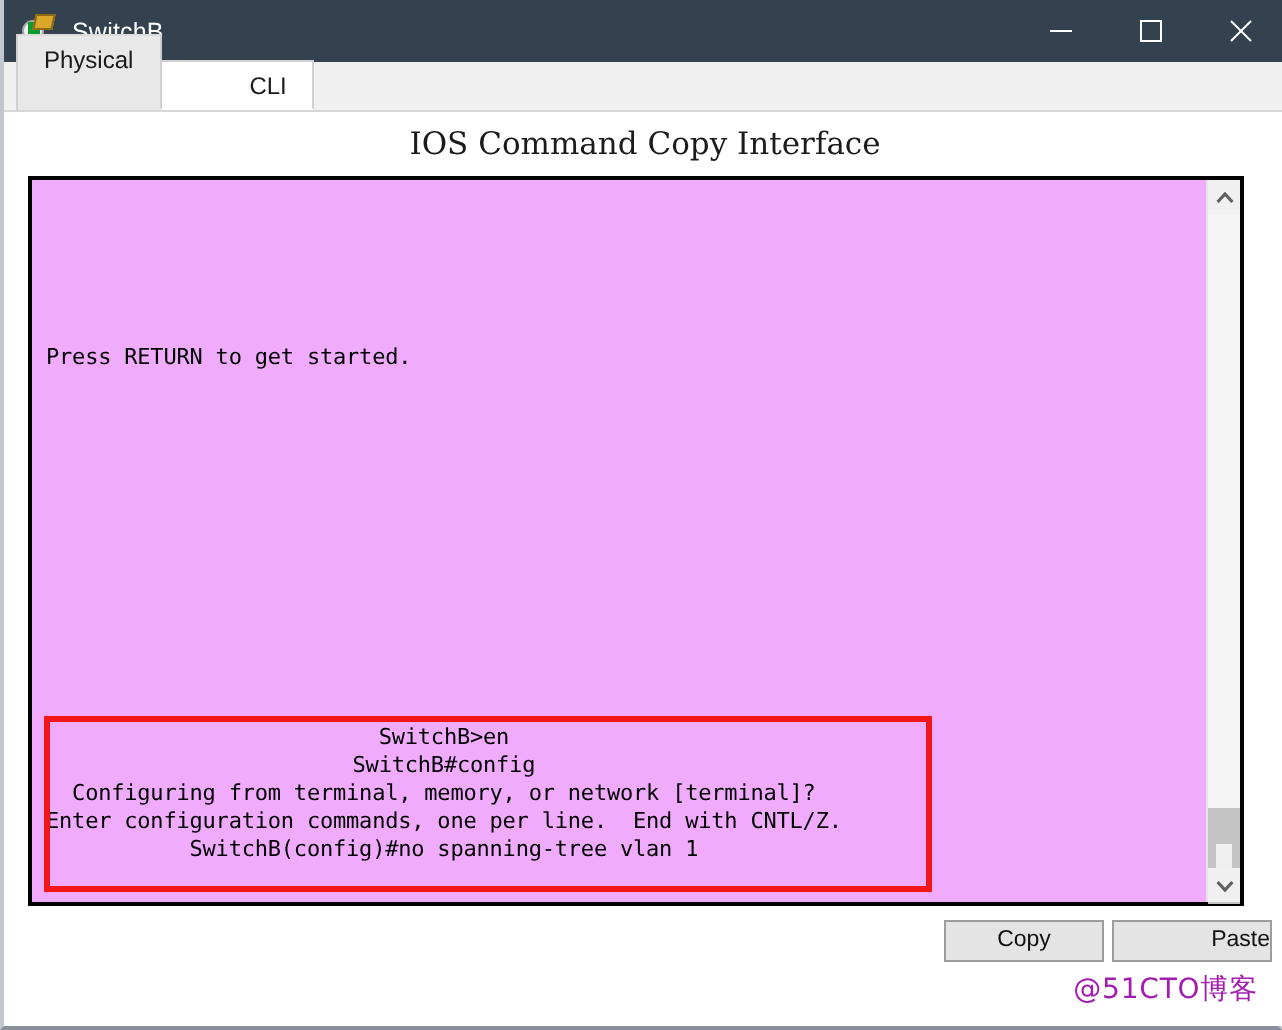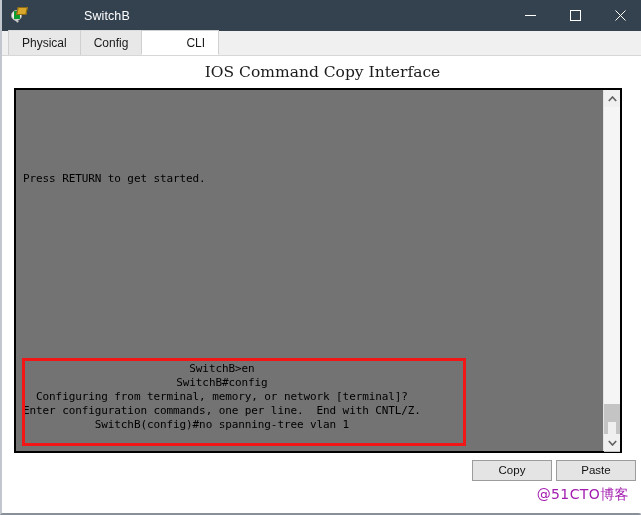--- a/index.html
+++ b/index.html
@@ -73,21 +73,20 @@
     width: 10px; height: 8px;
     background: #d9a72a;
     border: 1px solid #8d6a12;
     box-sizing: border-box;
     transform: skewX(-12deg);
   }
   .title-text {
     color: #ffffff;
     font-size: 12.5px;
     letter-spacing: .1px;
-    margin-left: 48px;
   }
   .win-controls {
     position: absolute;
     right: 0; top: 0;
     height: 31px;
     display: flex;
   }
   .win-btn {
     width: 45px;
     height: 31px;
@@ -104,21 +103,21 @@
     width: 641px;
     height: 25px;
     background: #f0f0f0;
     border-bottom: 1px solid #d7d7d7;
     display: flex;
     align-items: flex-end;
     padding-left: 6px;
     box-sizing: border-box;
   }
   .tab {
-    height: 25px;
+    height: 38px;
     line-height: 24px;
     padding: 0 13px;
     font-size: 12px;
     color: #1a1a1a;
     background: #e8e8e8;
     border-left: 1px solid #cfcfcf;
     border-right: 1px solid #cfcfcf;
     border-top: 1px solid #dcdcdc;
     box-sizing: border-box;
     margin-right: -1px;
@@ -163,21 +162,21 @@
     border: 2px solid #000000;
     background: #ffffff;
     box-sizing: border-box;
   }
   .terminal {
     position: absolute;
     left: 0; top: 0;
     right: 17px;
     bottom: 0;
     overflow: hidden;
-    background: #737373;
+    background: #f0abfc;
   }
   .term-line {
     font-family: "DejaVu Sans Mono", "Liberation Mono", monospace;
     font-size: 11px;
     line-height: 14px;
     color: #000000;
     white-space: pre;
     letter-spacing: -0.1px;
   }
   .term-top {
@@ -262,21 +261,21 @@
     background: #e4e4e4;
     border: 1px solid #9c9c9c;
     box-sizing: border-box;
     font-size: 11.5px;
     color: #111111;
     line-height: 19px;
     text-align: center;
     font-family: "Liberation Sans", sans-serif;
   }
   .btn-copy { left: 468px; }
-  .btn-paste { left: 552px; }
+  .btn-paste { left: 552px; text-align: right; }
 
   .watermark {
     position: absolute;
     right: 12px;
     top: 430px;
     font-size: 14px;
     color: #a21caf;
     letter-spacing: .4px;
     font-family: "DejaVu Sans", sans-serif;
   }
@@ -310,21 +309,20 @@
         <svg width="11" height="11" viewBox="0 0 11 11">
           <line x1="0.5" y1="0.5" x2="10.5" y2="10.5" stroke="#ffffff" stroke-width="1"></line>
           <line x1="10.5" y1="0.5" x2="0.5" y2="10.5" stroke="#ffffff" stroke-width="1"></line>
         </svg>
       </div>
     </div>
   </div>
 
   <div class="tabstrip">
     <div class="tab">Physical</div>
-    <div class="tab">Config</div>
     <div class="tab active">CLI</div>
   </div>
 
   <div class="content">
 
     <div class="page-title">IOS Command Copy Interface</div>
 
     <div class="terminal-wrap">
 
       <div class="terminal">

